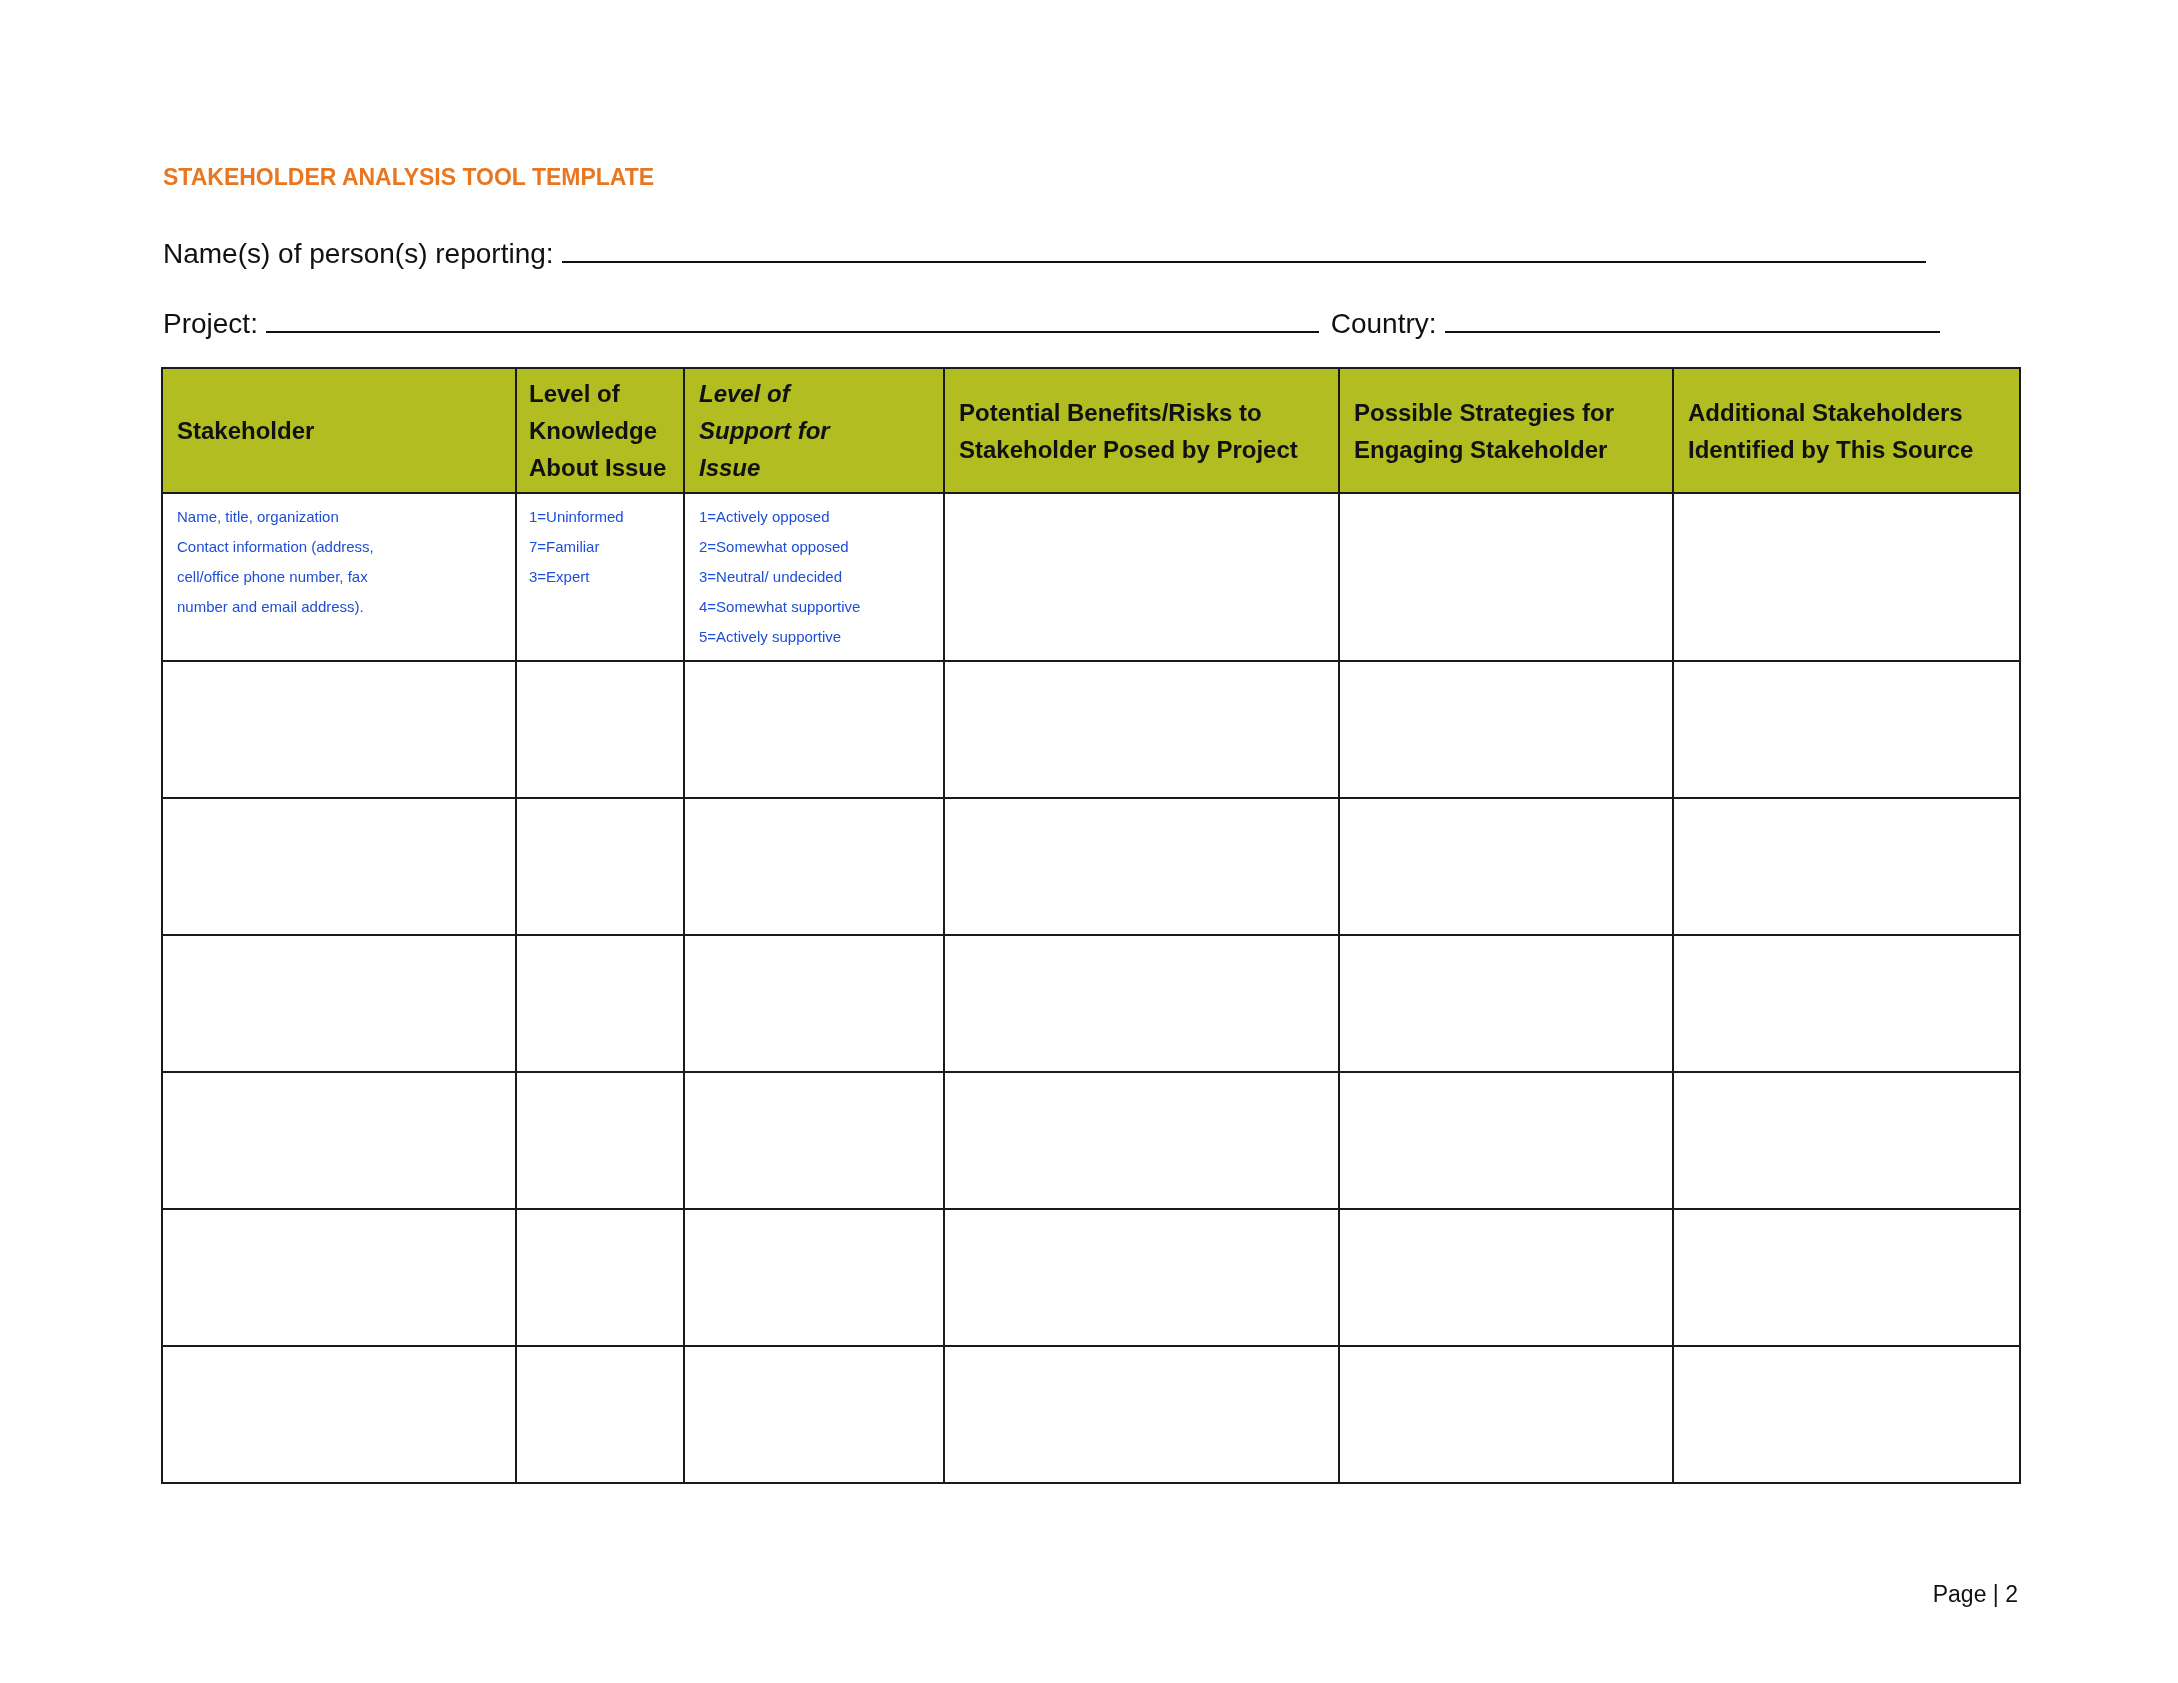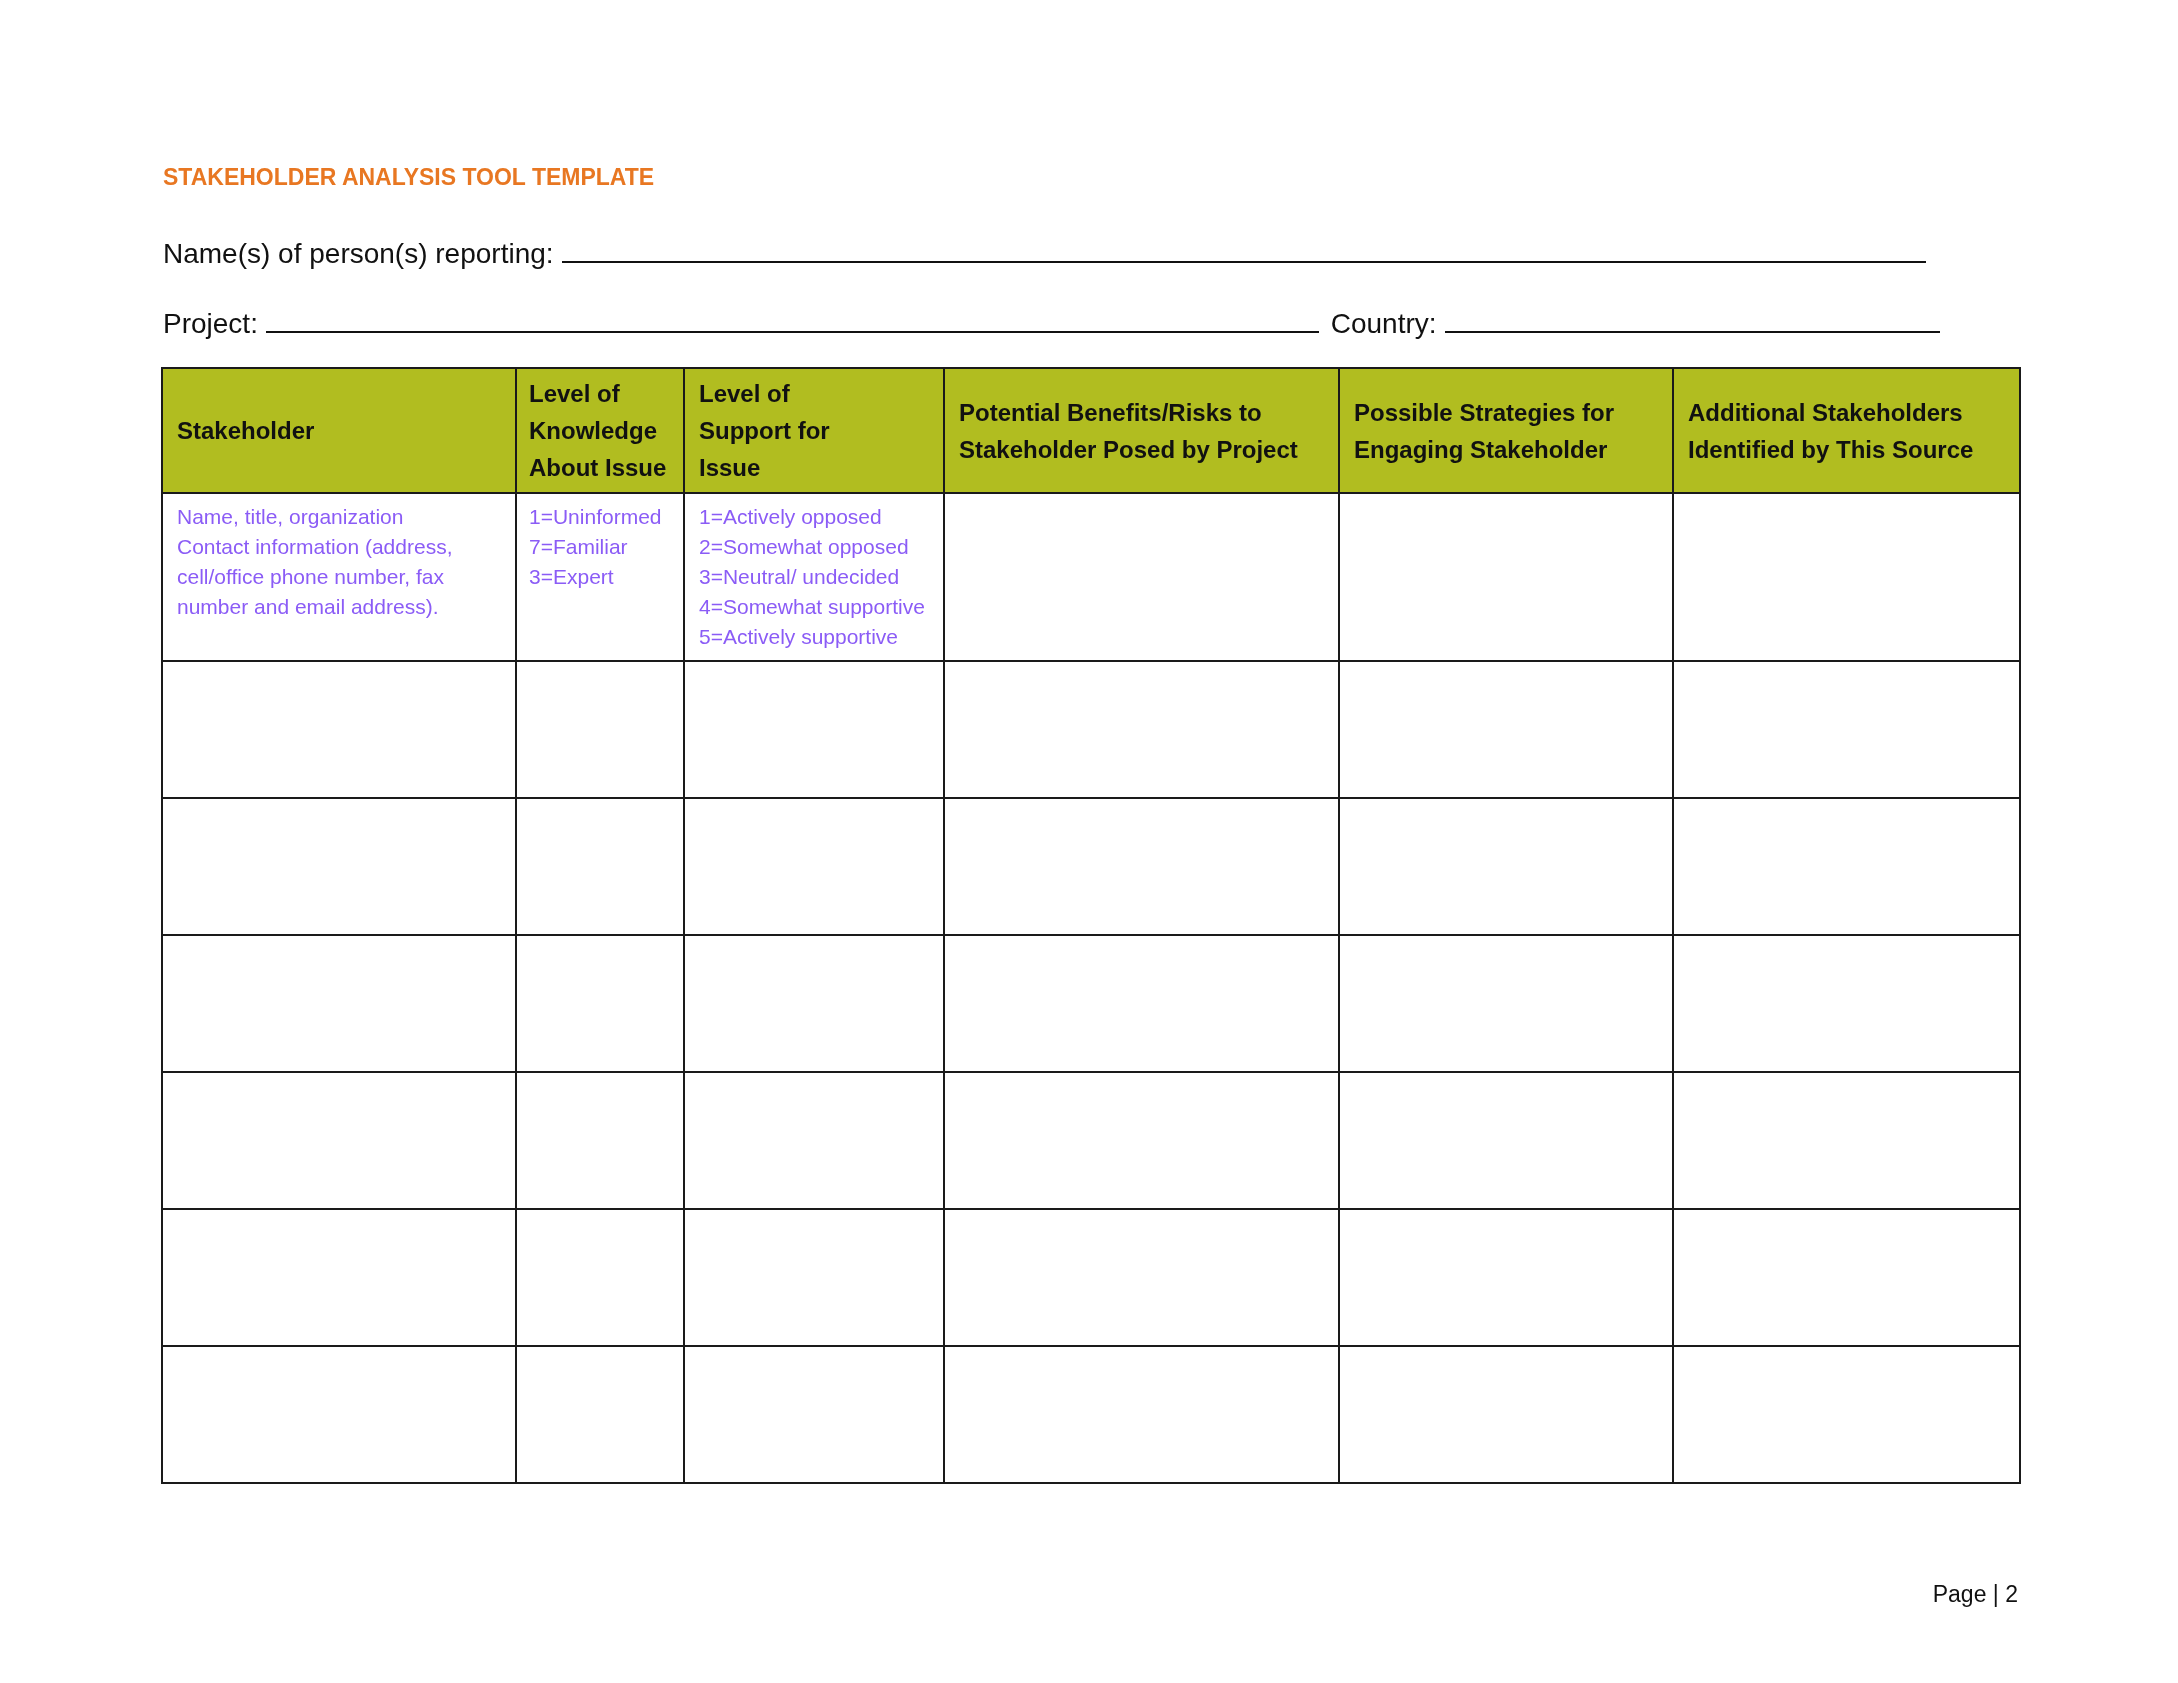--- a/index.html
+++ b/index.html
@@ -3,21 +3,21 @@
 <meta charset="utf-8">
 <style>
   html,body{margin:0;padding:0;background:#fff;}
   body{width:2178px;height:1683px;position:relative;overflow:hidden;font-family:"Liberation Sans",sans-serif;color:#111;}
   .title{position:absolute;left:163px;top:164px;font-size:23px;font-weight:bold;color:#e87722;letter-spacing:0px;}
   .field{position:absolute;font-size:28px;font-family:"Liberation Sans",sans-serif;color:#111;white-space:nowrap;}
   .field .line{display:inline-block;border-bottom:2px solid #111;height:22px;vertical-align:baseline;margin-left:8px;}
   table{position:absolute;left:161px;top:367px;border-collapse:collapse;table-layout:fixed;}
   td,th{border:2.5px solid #1a1a1a;padding:0;vertical-align:top;}
   th{background:#b1bd20;height:123px;text-align:left;vertical-align:middle;font-size:24px;font-weight:bold;line-height:37px;padding:0 12px 0 14px;color:#111;}
-  td{height:135px;font-size:21px;line-height:30px;color:#8b5cf6;padding:0 6px 0 14px;}
+  td{height:135px;font-size:15px;line-height:30px;color:#1d4ed8;padding:0 6px 0 14px;}
   tr.first td{height:158px;padding-top:8px;}
   .cell-line{display:block;white-space:nowrap;}
   .page{position:absolute;right:160px;top:1581px;font-size:23px;color:#111;}
 </style>
 </head>
 <body>
 
 <div class="title">STAKEHOLDER ANALYSIS TOOL TEMPLATE</div>
 
 <div class="field" style="left:163px;top:238px;">
@@ -35,21 +35,21 @@
       <col style="width:168px">
       <col style="width:260px">
       <col style="width:395px">
       <col style="width:334px">
       <col style="width:347px">
   </colgroup>
   <thead>
     <tr>
       <th>Stakeholder</th>
       <th style="padding-left:12px;">Level of Knowledge About Issue</th>
-      <th style="padding-right:59px;">Level of Support for Issue</th>
+      <th style="padding-right:59px;font-style:italic;">Level of Support for Issue</th>
       <th style="padding-right:30px;margin-top:16px;">Potential Benefits/Risks to Stakeholder Posed by Project</th>
       <th style="padding-right:50px;">Possible Strategies for Engaging Stakeholder</th>
       <th style="padding-right:30px;">Additional Stakeholders Identified by This Source</th>
     </tr>
   </thead>
   <tbody>
     <tr class="first">
       <td>
         <span class="cell-line">Name, title, organization</span>
         <span class="cell-line">Contact information (address,</span>

